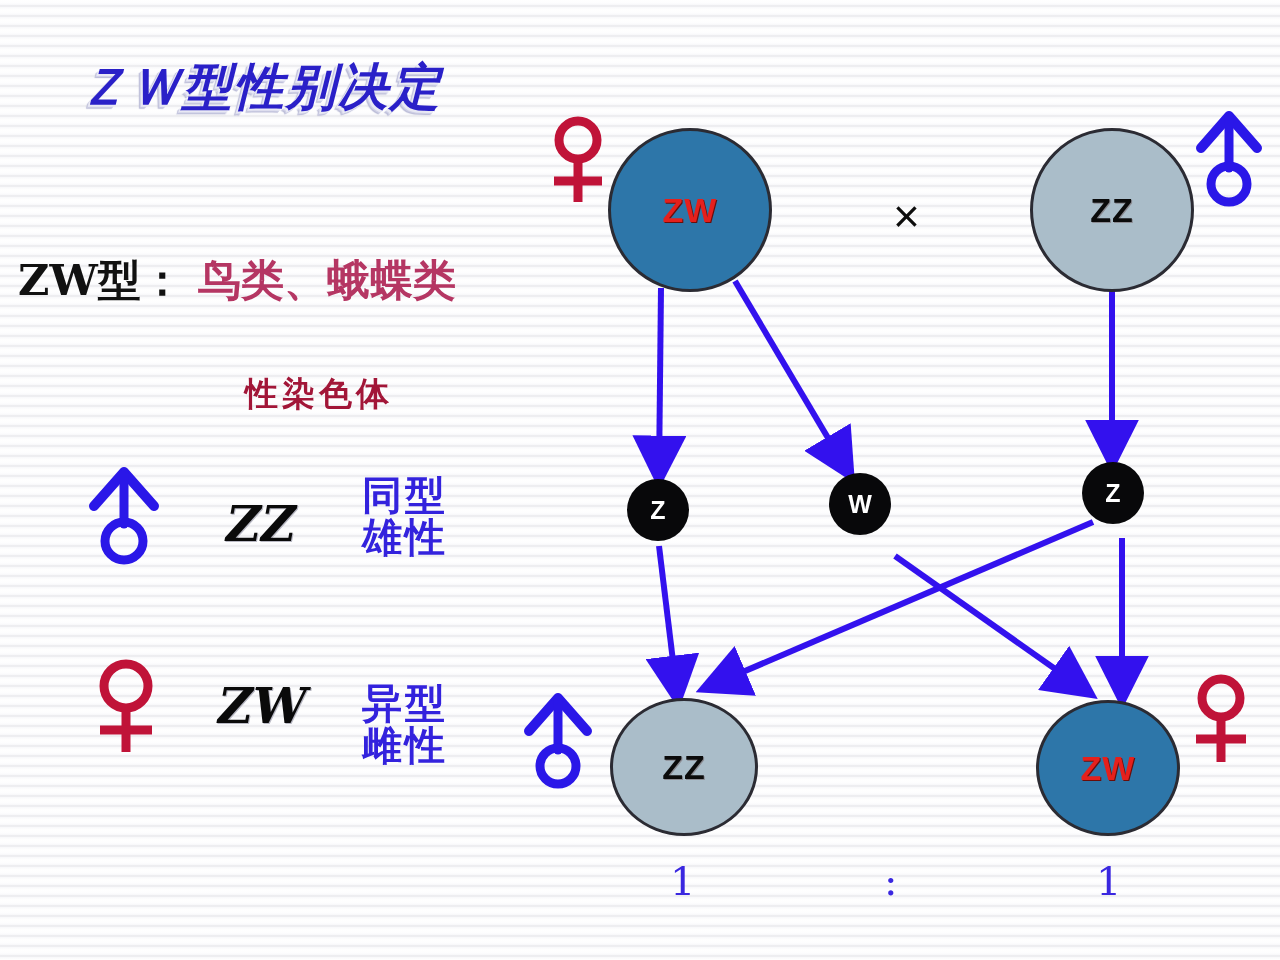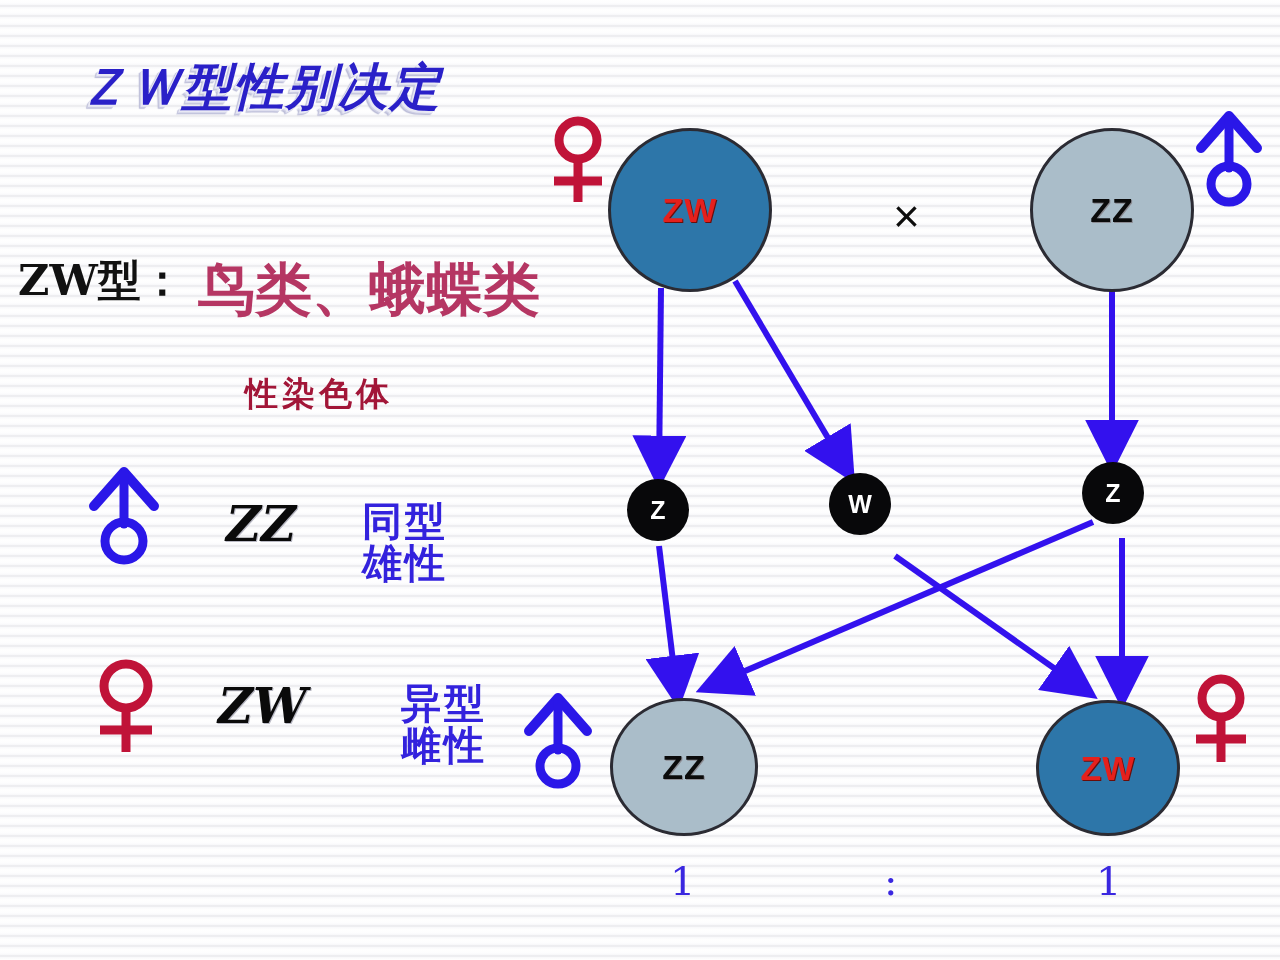--- a/index.html
+++ b/index.html
@@ -53,21 +53,21 @@
   #zw-label {
     left: 18px;
     top: 252px;
     font-size: 43px;
     color: #111111;
     white-space: nowrap;
   }
   #zw-species {
     left: 198px;
     top: 252px;
-    font-size: 57px;
+    font-size: 43px;
     color: #b53663;
     white-space: nowrap;
   }
   #sex-chromosome {
     left: 245px;
     top: 372px;
     font-size: 33px;
     color: #a21638;
     letter-spacing: 4px;
     white-space: nowrap;
@@ -86,22 +86,22 @@
 
   .blue-cn {
     font-family: "DejaVu Serif", "Liberation Serif", serif;
     font-weight: bold;
     font-size: 40px;
     color: #3322dd;
     line-height: 1.05;
     letter-spacing: 3px;
     white-space: nowrap;
   }
-  #desc-male  { left: 362px; top: 500px; }
-  #desc-female{ left: 362px; top: 682px; margin-left: 39px; }
+  #desc-male  { left: 362px; top: 478px; font-family: Liberation Mono, monospace; }
+  #desc-female{ left: 362px; top: 682px; }
 
   
   .sym { overflow: visible; }
 
   
   .parent-circle, .child-circle {
     border-radius: 50%;
     display: flex;
     align-items: center;
     justify-content: center;

